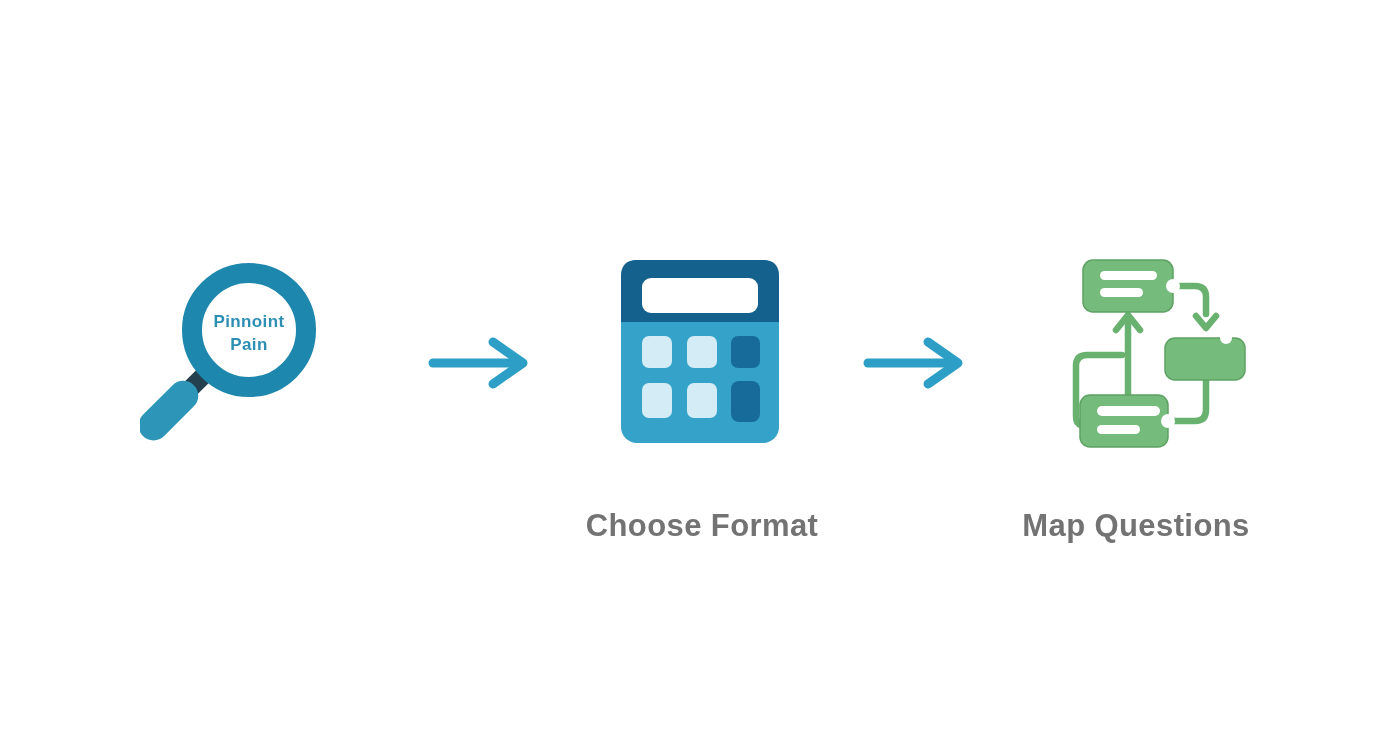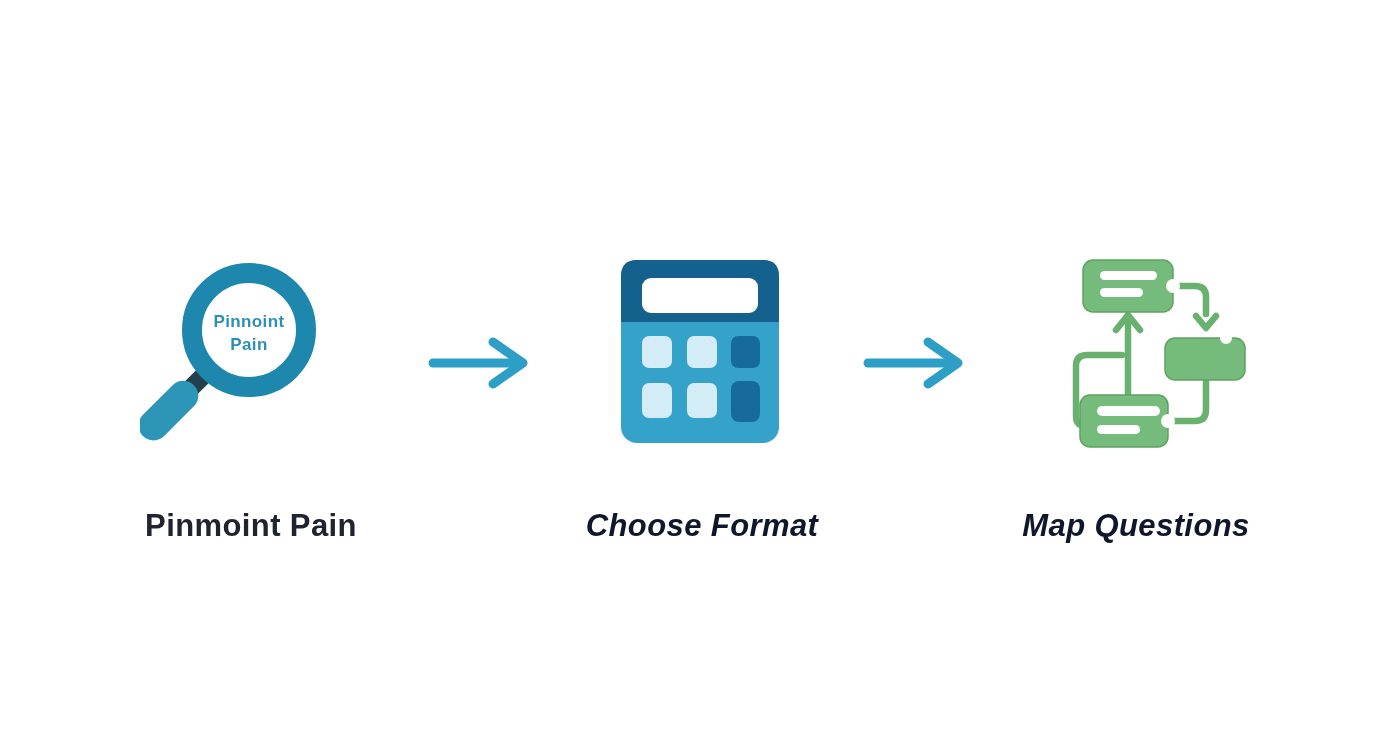--- a/index.html
+++ b/index.html
@@ -19,21 +19,21 @@
   .step-label {
     position: absolute;
     top: 508px;
     transform: translateX(-50%);
     font-size: 31px;
     font-weight: bold;
     letter-spacing: 0.4px;
     white-space: nowrap;
   }
   .label-dark  { color: #20242e; }
-  .label-green { color: #0f172a; font-style: italic; }
+  .label-green { color: #737373; }
   .lens-text {
     font-family: "Liberation Sans", sans-serif;
     font-size: 17px;
     font-weight: bold;
     fill: #2e8fb4;
     letter-spacing: 0.4px;
   }
 </style>
 </head>
 <body>
@@ -98,17 +98,16 @@
       <rect x="115" y="90" width="80" height="42" rx="10" fill="#75bb7b" stroke="#5da263" stroke-width="1.5"></rect>
       <circle cx="176" cy="90" r="6" fill="#ffffff"></circle>
 
       <rect x="30" y="147" width="88" height="52" rx="10" fill="#75bb7b" stroke="#5da263" stroke-width="1.5"></rect>
       <circle cx="118" cy="173" r="7" fill="#ffffff"></circle>
       <rect x="47" y="158" width="63" height="10" rx="5" fill="#ffffff"></rect>
       <rect x="47" y="177" width="43" height="9" rx="4.5" fill="#ffffff"></rect>
     </svg>
   </div>
 
-  <div class="step-label label-dark" style="left:251px;">Pinmoint Pain</div>
   <div class="step-label label-green" style="left:702px;">Choose Format</div>
   <div class="step-label label-green" style="left:1136px;text-align:center;">Map Questions</div>
 
 </div>
 
 </body></html>

